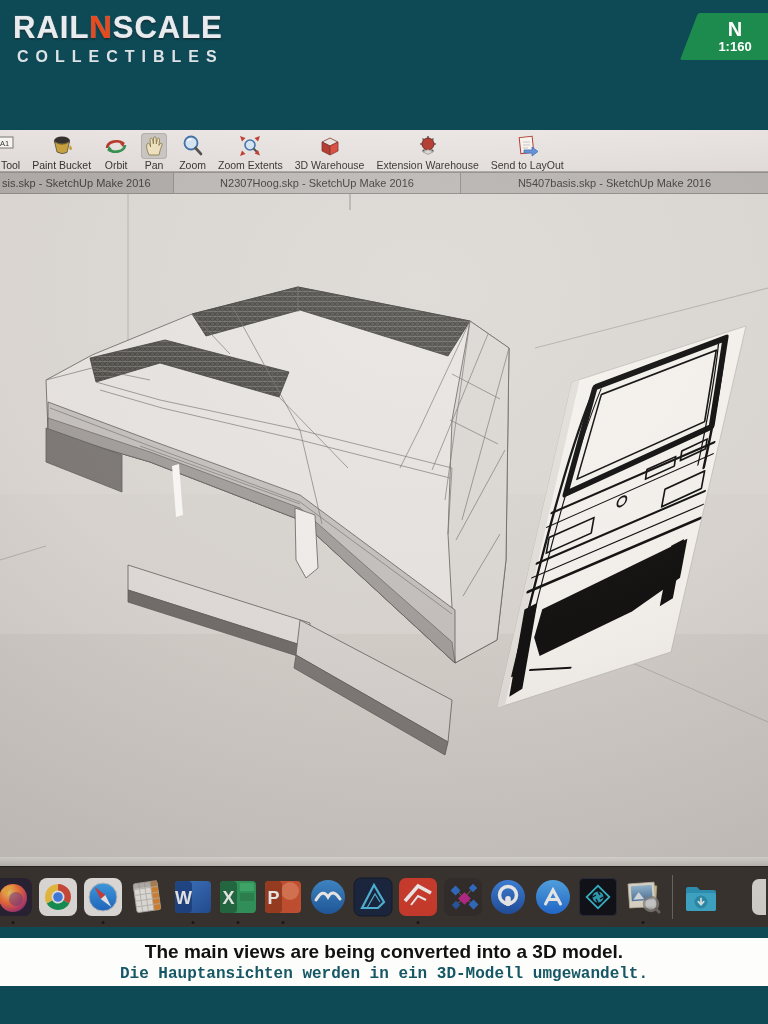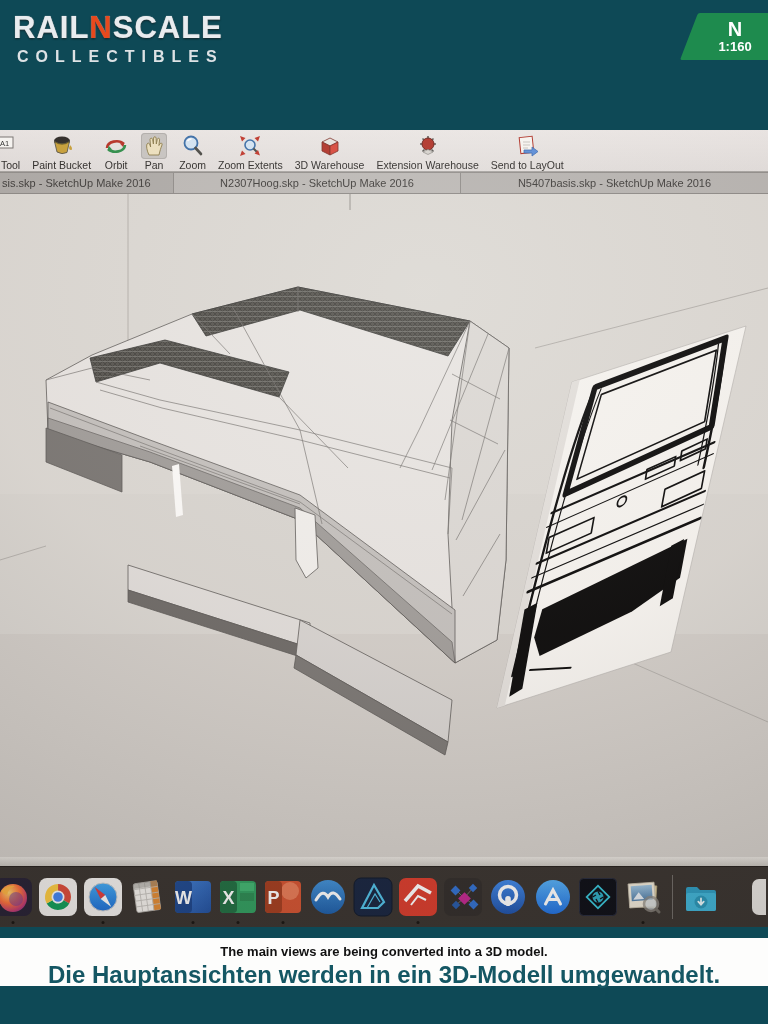--- a/index.html
+++ b/index.html
@@ -49,22 +49,22 @@
         display:flex;align-items:center;border-top:1px solid #231f1c;}
   .dock-item{position:relative;width:40px;height:40px;margin:0 2.5px;flex:0 0 auto;}
   .dock-item:first-child{margin-left:-7px;}
   .dock-item svg{display:block;width:40px;height:40px;}
   .dock-sep{width:1px;height:44px;background:#6e6a66;margin:0 6px;flex:0 0 auto;}
   .dock-dot{position:absolute;left:50%;bottom:-7px;width:3px;height:3px;border-radius:50%;
             background:#15120f;transform:translateX(-50%);}
   
   .caption{position:absolute;left:0;top:938px;width:768px;height:48px;background:#fdfdfc;
            text-align:center;}
-  .cap1{font-weight:bold;font-size:13px;color:#111;margin-top:2px;line-height:23px;}
-  .cap2{font-weight:bold;font-size:24px;color:#155764;line-height:23px;}
+  .cap1{font-weight:bold;font-size:19px;color:#111;margin-top:2px;line-height:23px;}
+  .cap2{font-weight:bold;font-size:16px;color:#155764;line-height:23px;font-family:Liberation Mono, monospace;}
 </style>
 </head>
 <body>
 
 <div class="page">
 
   <div class="logo">
     <div class="logo-line1"><span>RAIL</span><span class="logo-n">N</span><span>SCALE</span></div>
     <div class="logo-sub">COLLECTIBLES</div>
   </div>

